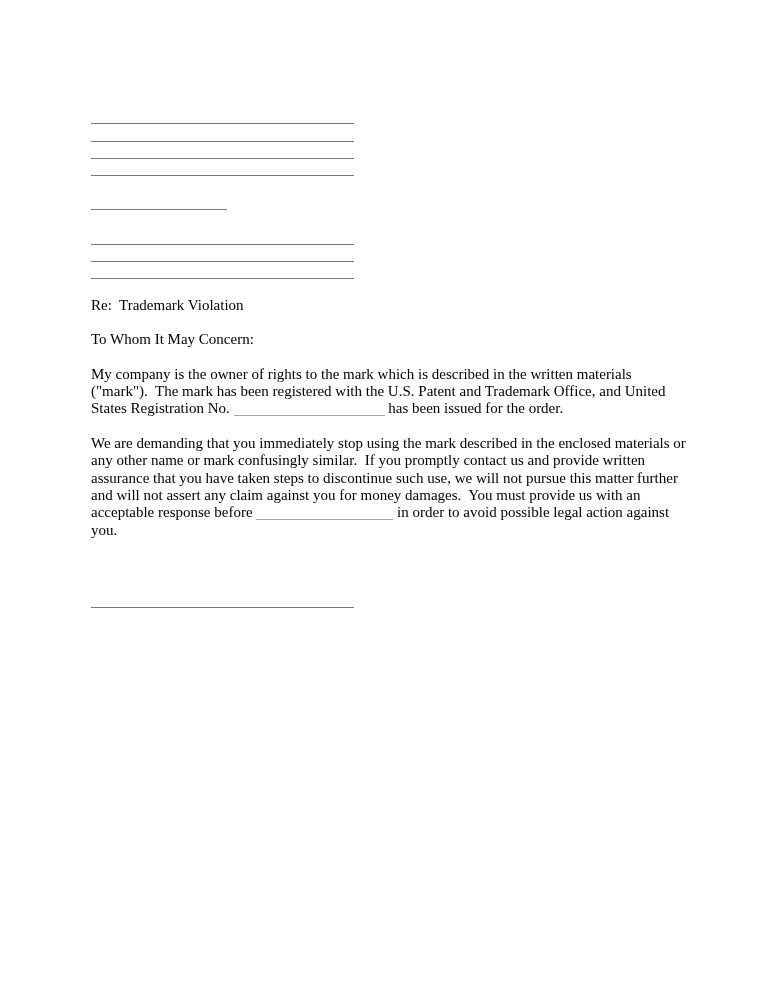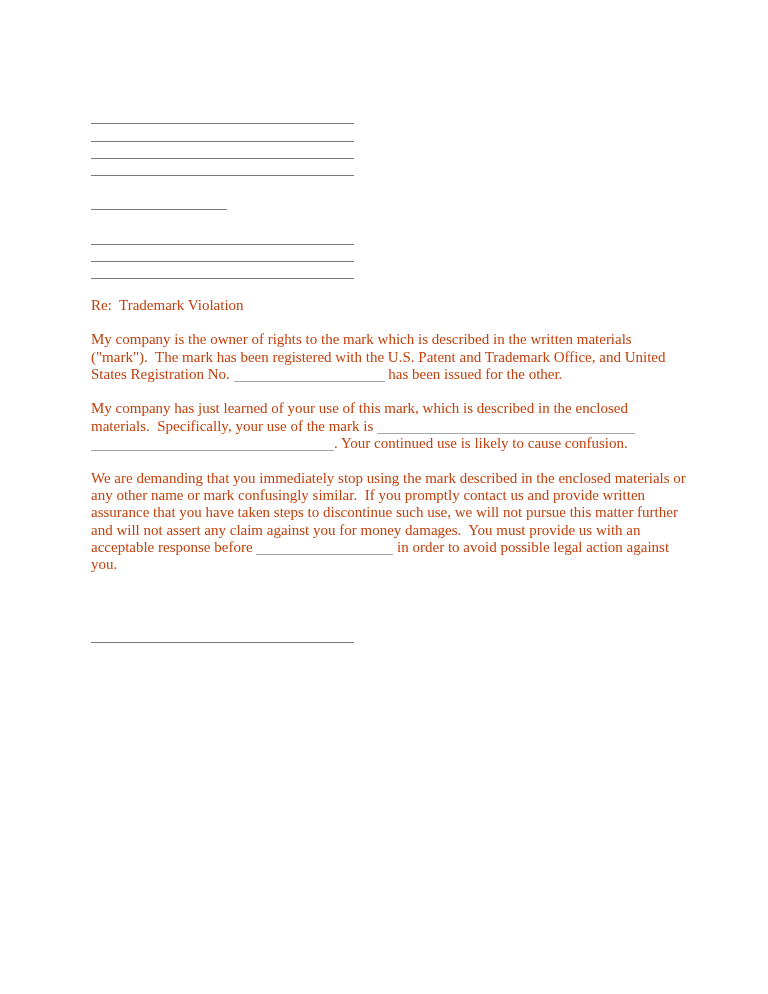--- a/index.html
+++ b/index.html
@@ -8,21 +8,21 @@
     width: 768px;
     height: 994px;
     background: #ffffff;
     font-family: "Liberation Serif", serif;
   }
   .page {
     position: relative;
     width: 768px;
     height: 994px;
     padding: 107px 82px 0 91px;
-    color: #c2410c;
+    color: #000000;
     font-size: 15px;
     line-height: 17.3px;
     overflow: hidden;
   }
   .blank-line {
     height: 17.3px;
     border-bottom: 1px solid #787878;
   }
   .w-address { width: 263px; }
   .w-date { width: 136px; }
@@ -63,24 +63,24 @@
   <div class="blank-line w-date"></div>
 
   <div class="gap"></div>
 
   <div class="blank-line w-address"></div>
   <div class="blank-line w-address"></div>
   <div class="blank-line w-address"></div>
 
   <p class="para">Re:  Trademark Violation</p>
 
+  <p class="para">To Whom It May Concern:</p>
 
-  <p class="para"><span>My company is the owner of rights to the mark which is described in the written materials ("mark").  The mark has been registered with the U.S. Patent and Trademark Office, and United States Registration No. </span><span class="iblank ib-reg"></span><span> has been issued for the other.</span></p>
+  <p class="para"><span>My company is the owner of rights to the mark which is described in the written materials ("mark").  The mark has been registered with the U.S. Patent and Trademark Office, and United States Registration No. </span><span class="iblank ib-reg"></span><span> has been issued for the order.</span></p>
 
-  <p class="para"><span>My company has just learned of your use of this mark, which is described in the enclosed materials.  Specifically, your use of the mark is </span><span class="iblank ib-mark1"></span> <span class="iblank ib-mark2"></span><span>. Your continued use is likely to cause confusion.</span></p>
 
 
   <p class="para"><span>We are demanding that you immediately stop using the mark described in the enclosed materials or any other name or mark confusingly similar.  If you promptly contact us and provide written assurance that you have taken steps to discontinue such use, we will not pursue this matter further and will not assert any claim against you for money damages.  You must provide us with an acceptable response before </span><span class="iblank ib-date"></span><span> in order to avoid possible legal action against you.</span></p>
 
 
 
   <div class="sig-line"></div>
 
 </div>
 

